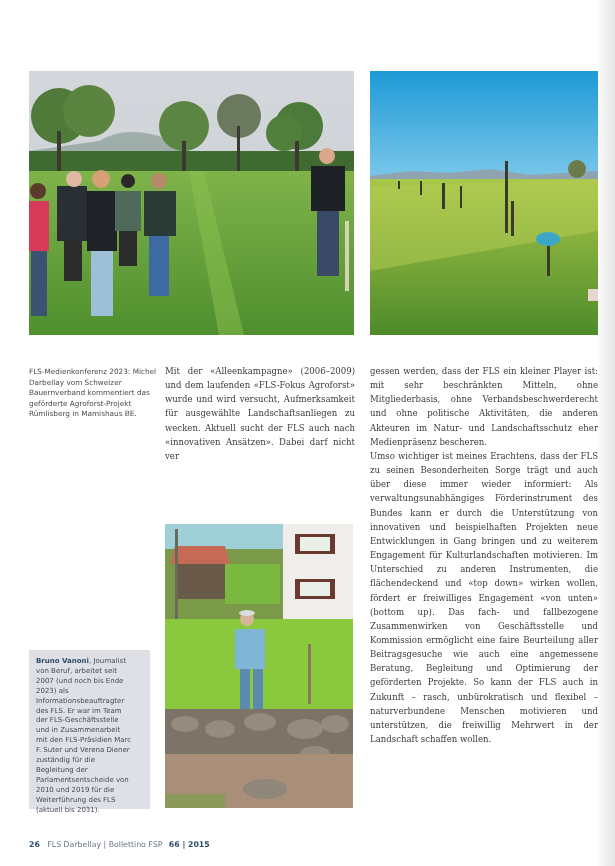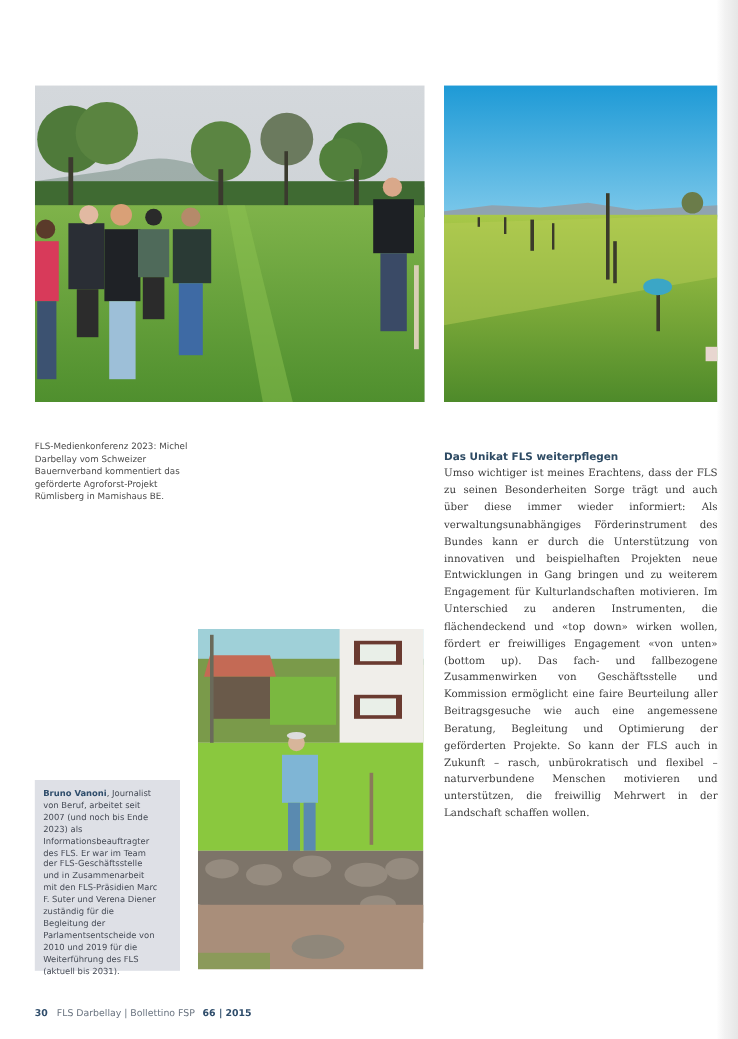--- a/index.html
+++ b/index.html
@@ -143,24 +143,25 @@
       <rect x="177" y="170" width="3" height="35"></rect>
     </g>
     <ellipse cx="178" cy="168" rx="12" ry="7" fill="#3ba6c6"></ellipse>
     <rect x="218" y="218" width="10" height="12" fill="#e8d6d0"></rect>
   </svg>
 </div>
 
 <div class="caption">FLS-Medienkonferenz 2023: Michel Darbellay vom Schwei­zer Bauernverband kommen­tiert das geförderte Agro­forst-Projekt Rümlisberg in Mamishaus BE.</div>
 
 <div class="col" id="col-mid">
+  <p>Mit der «Alleenkampagne» (2006–2009) und dem laufenden «FLS-Fokus Agroforst» wur­de und wird versucht, Aufmerksamkeit für ausgewählte Landschaftsanliegen zu we­cken. Aktuell sucht der FLS auch nach «in­novativen Ansätzen». Dabei darf nicht ver­</p>
 </div>
 
 <div class="col" id="col-right">
-  <div class="subhead">Das Unikat FLS weiterpflegen</div>
+  <p>gessen werden, dass der FLS ein kleiner Player ist: mit sehr beschränkten Mitteln, ohne Mitgliederbasis, ohne Verbandsbe­schwerderecht und ohne politische Aktivi­täten, die anderen Akteuren im Natur- und Landschaftsschutz eher Medienpräsenz be­scheren.</p>
   <p>Umso wichtiger ist meines Erachtens, dass der FLS zu seinen Besonderheiten Sorge trägt und auch über diese immer wieder in­formiert: Als verwaltungsunabhängiges Förderinstrument des Bundes kann er durch die Unterstützung von innovativen und beispielhaften Projekten neue Entwick­lungen in Gang bringen und zu weiterem Engagement für Kulturlandschaften moti­vieren. Im Unterschied zu anderen Instru­menten, die flächendeckend und «top down» wirken wollen, fördert er freiwilliges En­gagement «von unten» (bottom up). Das fach- und fallbezogene Zusammenwirken von Geschäftsstelle und Kommission er­möglicht eine faire Beurteilung aller Bei­tragsgesuche wie auch eine angemessene Beratung, Begleitung und Optimierung der geförderten Projekte. So kann der FLS auch in Zukunft – rasch, unbürokratisch und flexibel – naturverbundene Menschen mo­tivieren und unterstützen, die freiwillig Mehrwert in der Landschaft schaffen wollen.</p>
 </div>
 
 <div class="photo" id="photo-man" title="Man in light blue shirt examining something in a lawn behind a dry stone wall, houses in background">
   <svg viewBox="0 0 188 284" preserveAspectRatio="none">
     <rect width="188" height="30" fill="#9fd0d8"></rect>
     <rect x="0" y="25" width="188" height="70" fill="#7a9a4a"></rect>
     <path d="M10 22 L60 22 L65 40 L5 40 Z" fill="#c46a55"></path>
     <rect x="10" y="40" width="50" height="35" fill="#6a5a4a"></rect>
     <rect x="60" y="40" width="55" height="40" fill="#7ab840"></rect>
@@ -190,16 +191,16 @@
     <ellipse cx="100" cy="265" rx="22" ry="10" fill="#8f877a"></ellipse>
     <rect x="0" y="270" width="60" height="14" fill="#8b9a5a"></rect>
   </svg>
 </div>
 
 <div class="bio-box">
   <span class="name">Bruno Vanoni</span><span>, Journalist von Beruf, arbeitet seit 2007 (und noch bis Ende 2023) als Informationsbeauftragter des FLS. Er war im Team der FLS-Geschäftsstelle und in Zusammenarbeit mit den FLS-Präsidien Marc F. Suter und Verena Diener zustän­dig für die Begleitung der Parlamentsentscheide von 2010 und 2019 für die Weiterführung des FLS (aktuell bis 2031).</span>
 </div>
 
 <div class="footer">
-  <span class="pg">30</span>
+  <span class="pg">26</span>
   <span class="pub">FLS Darbellay | Bollettino FSP</span>
   <span class="issue">66 | 2015</span>
 </div>
 
 </body></html>

